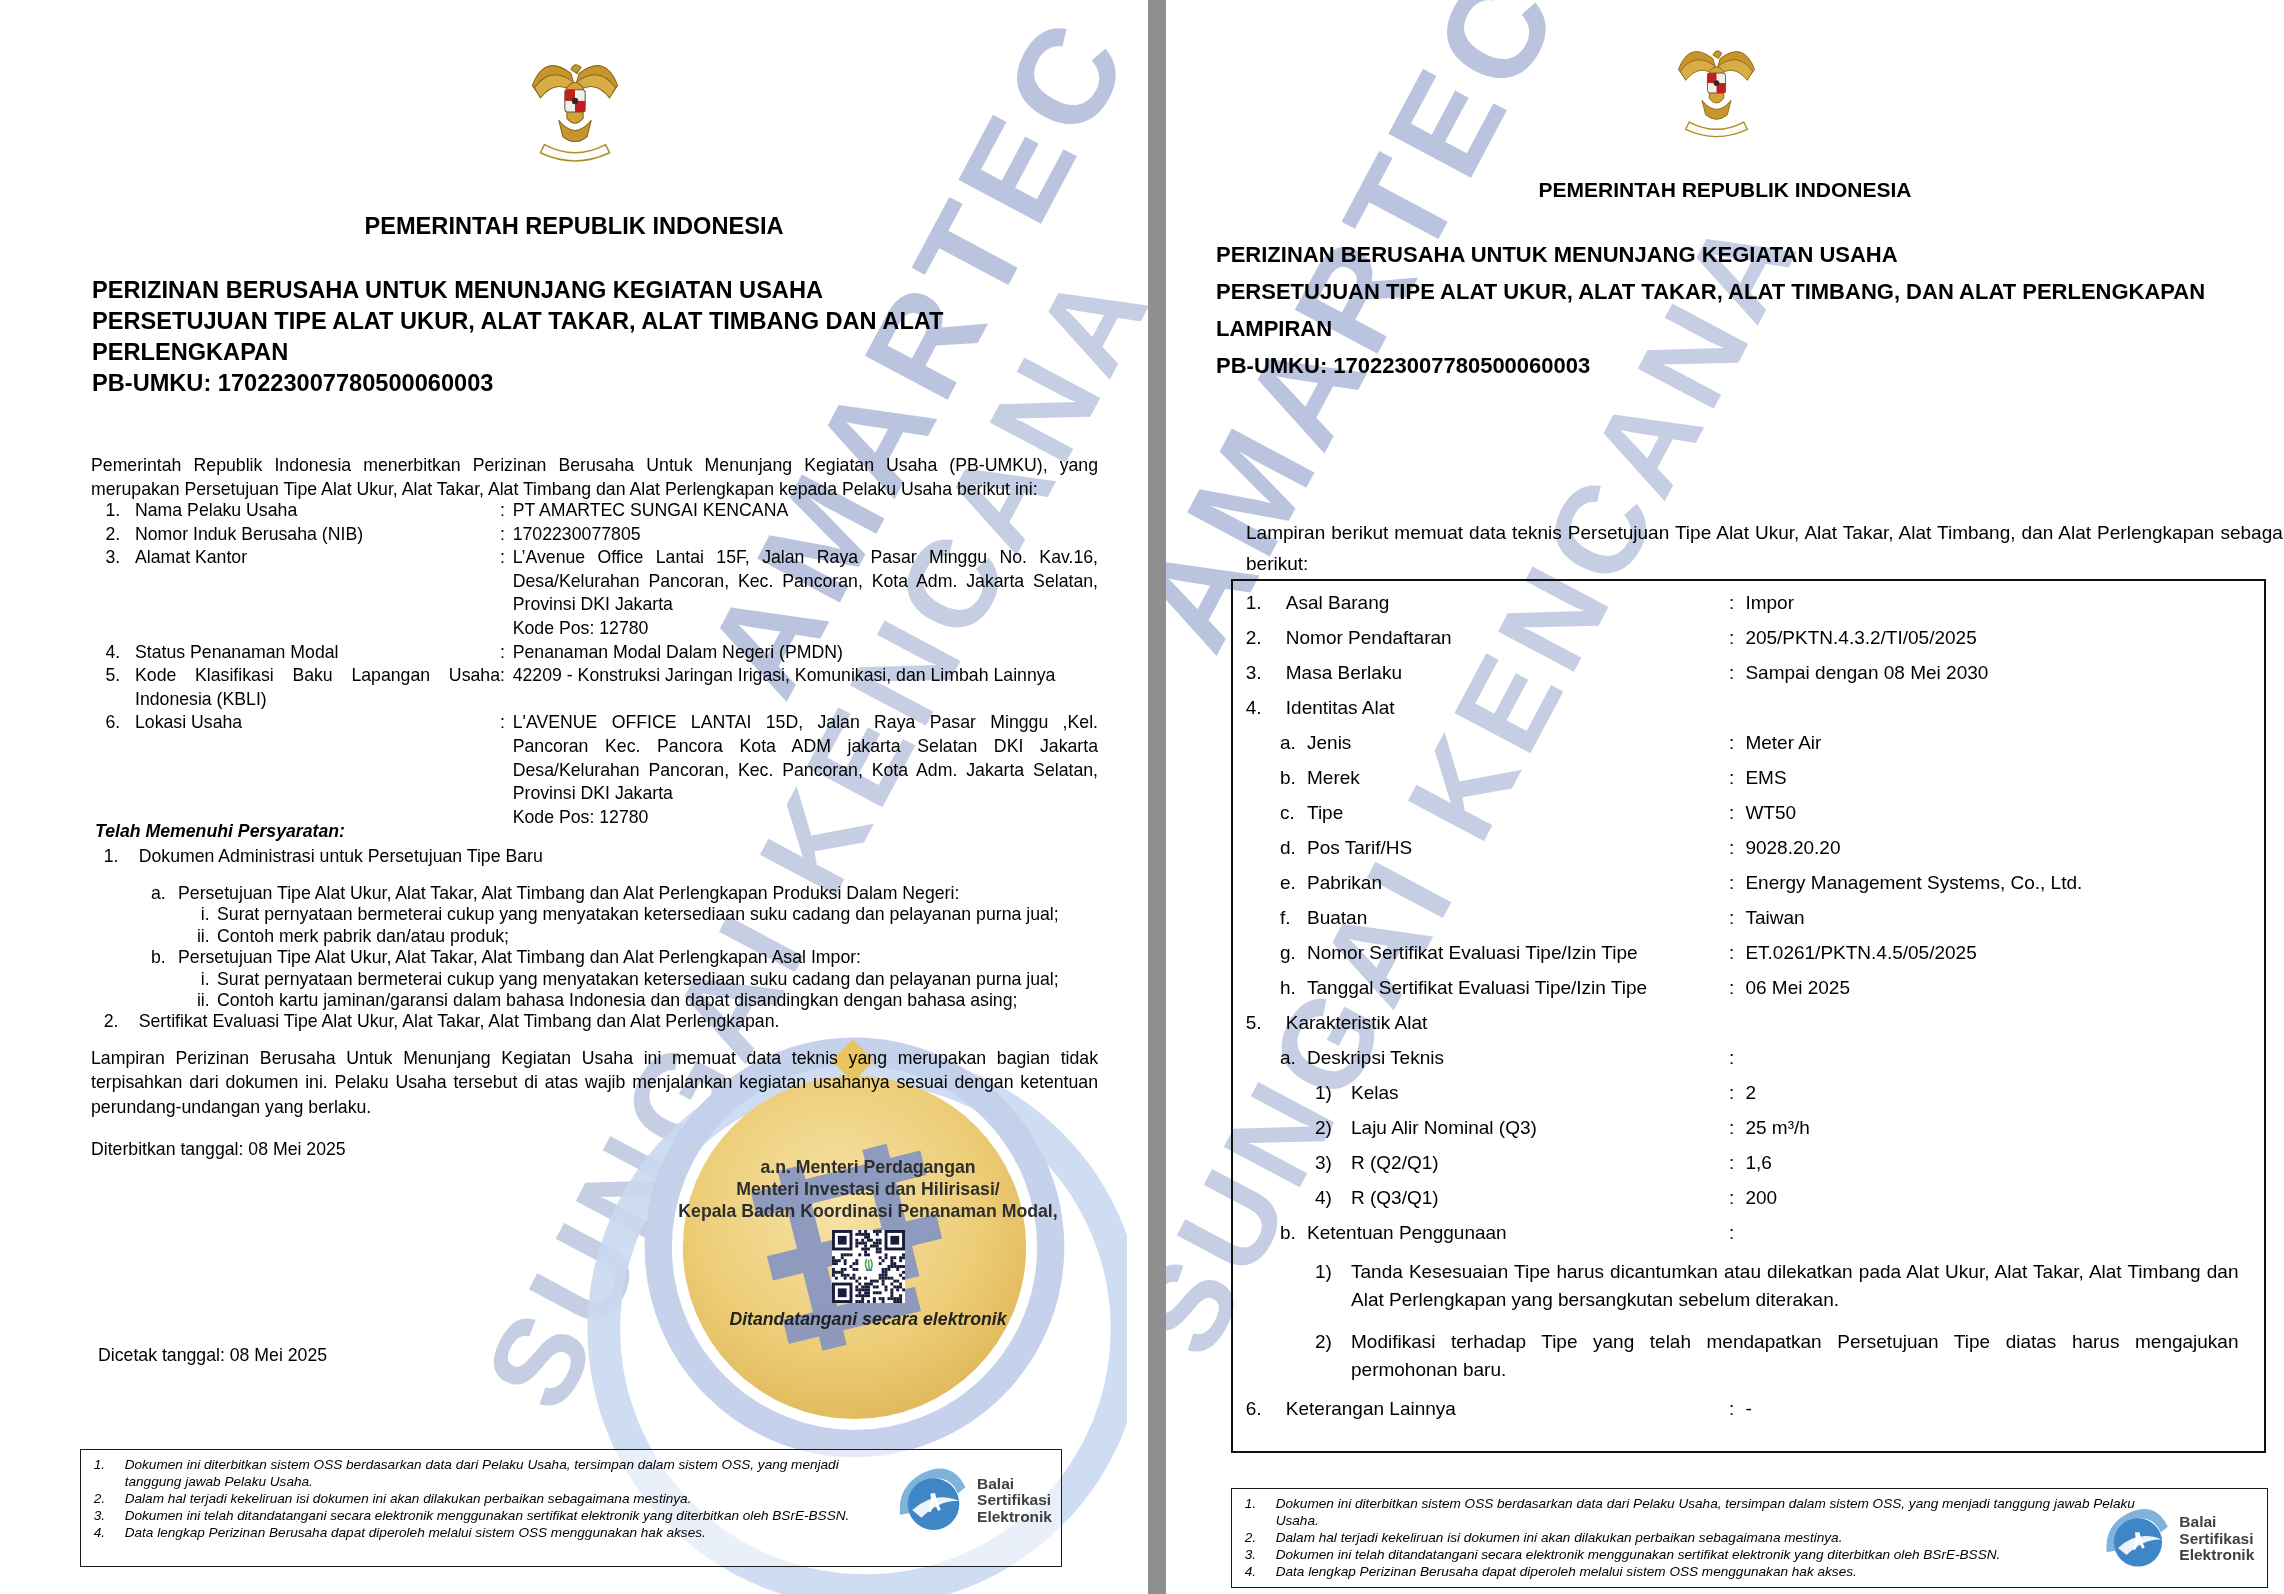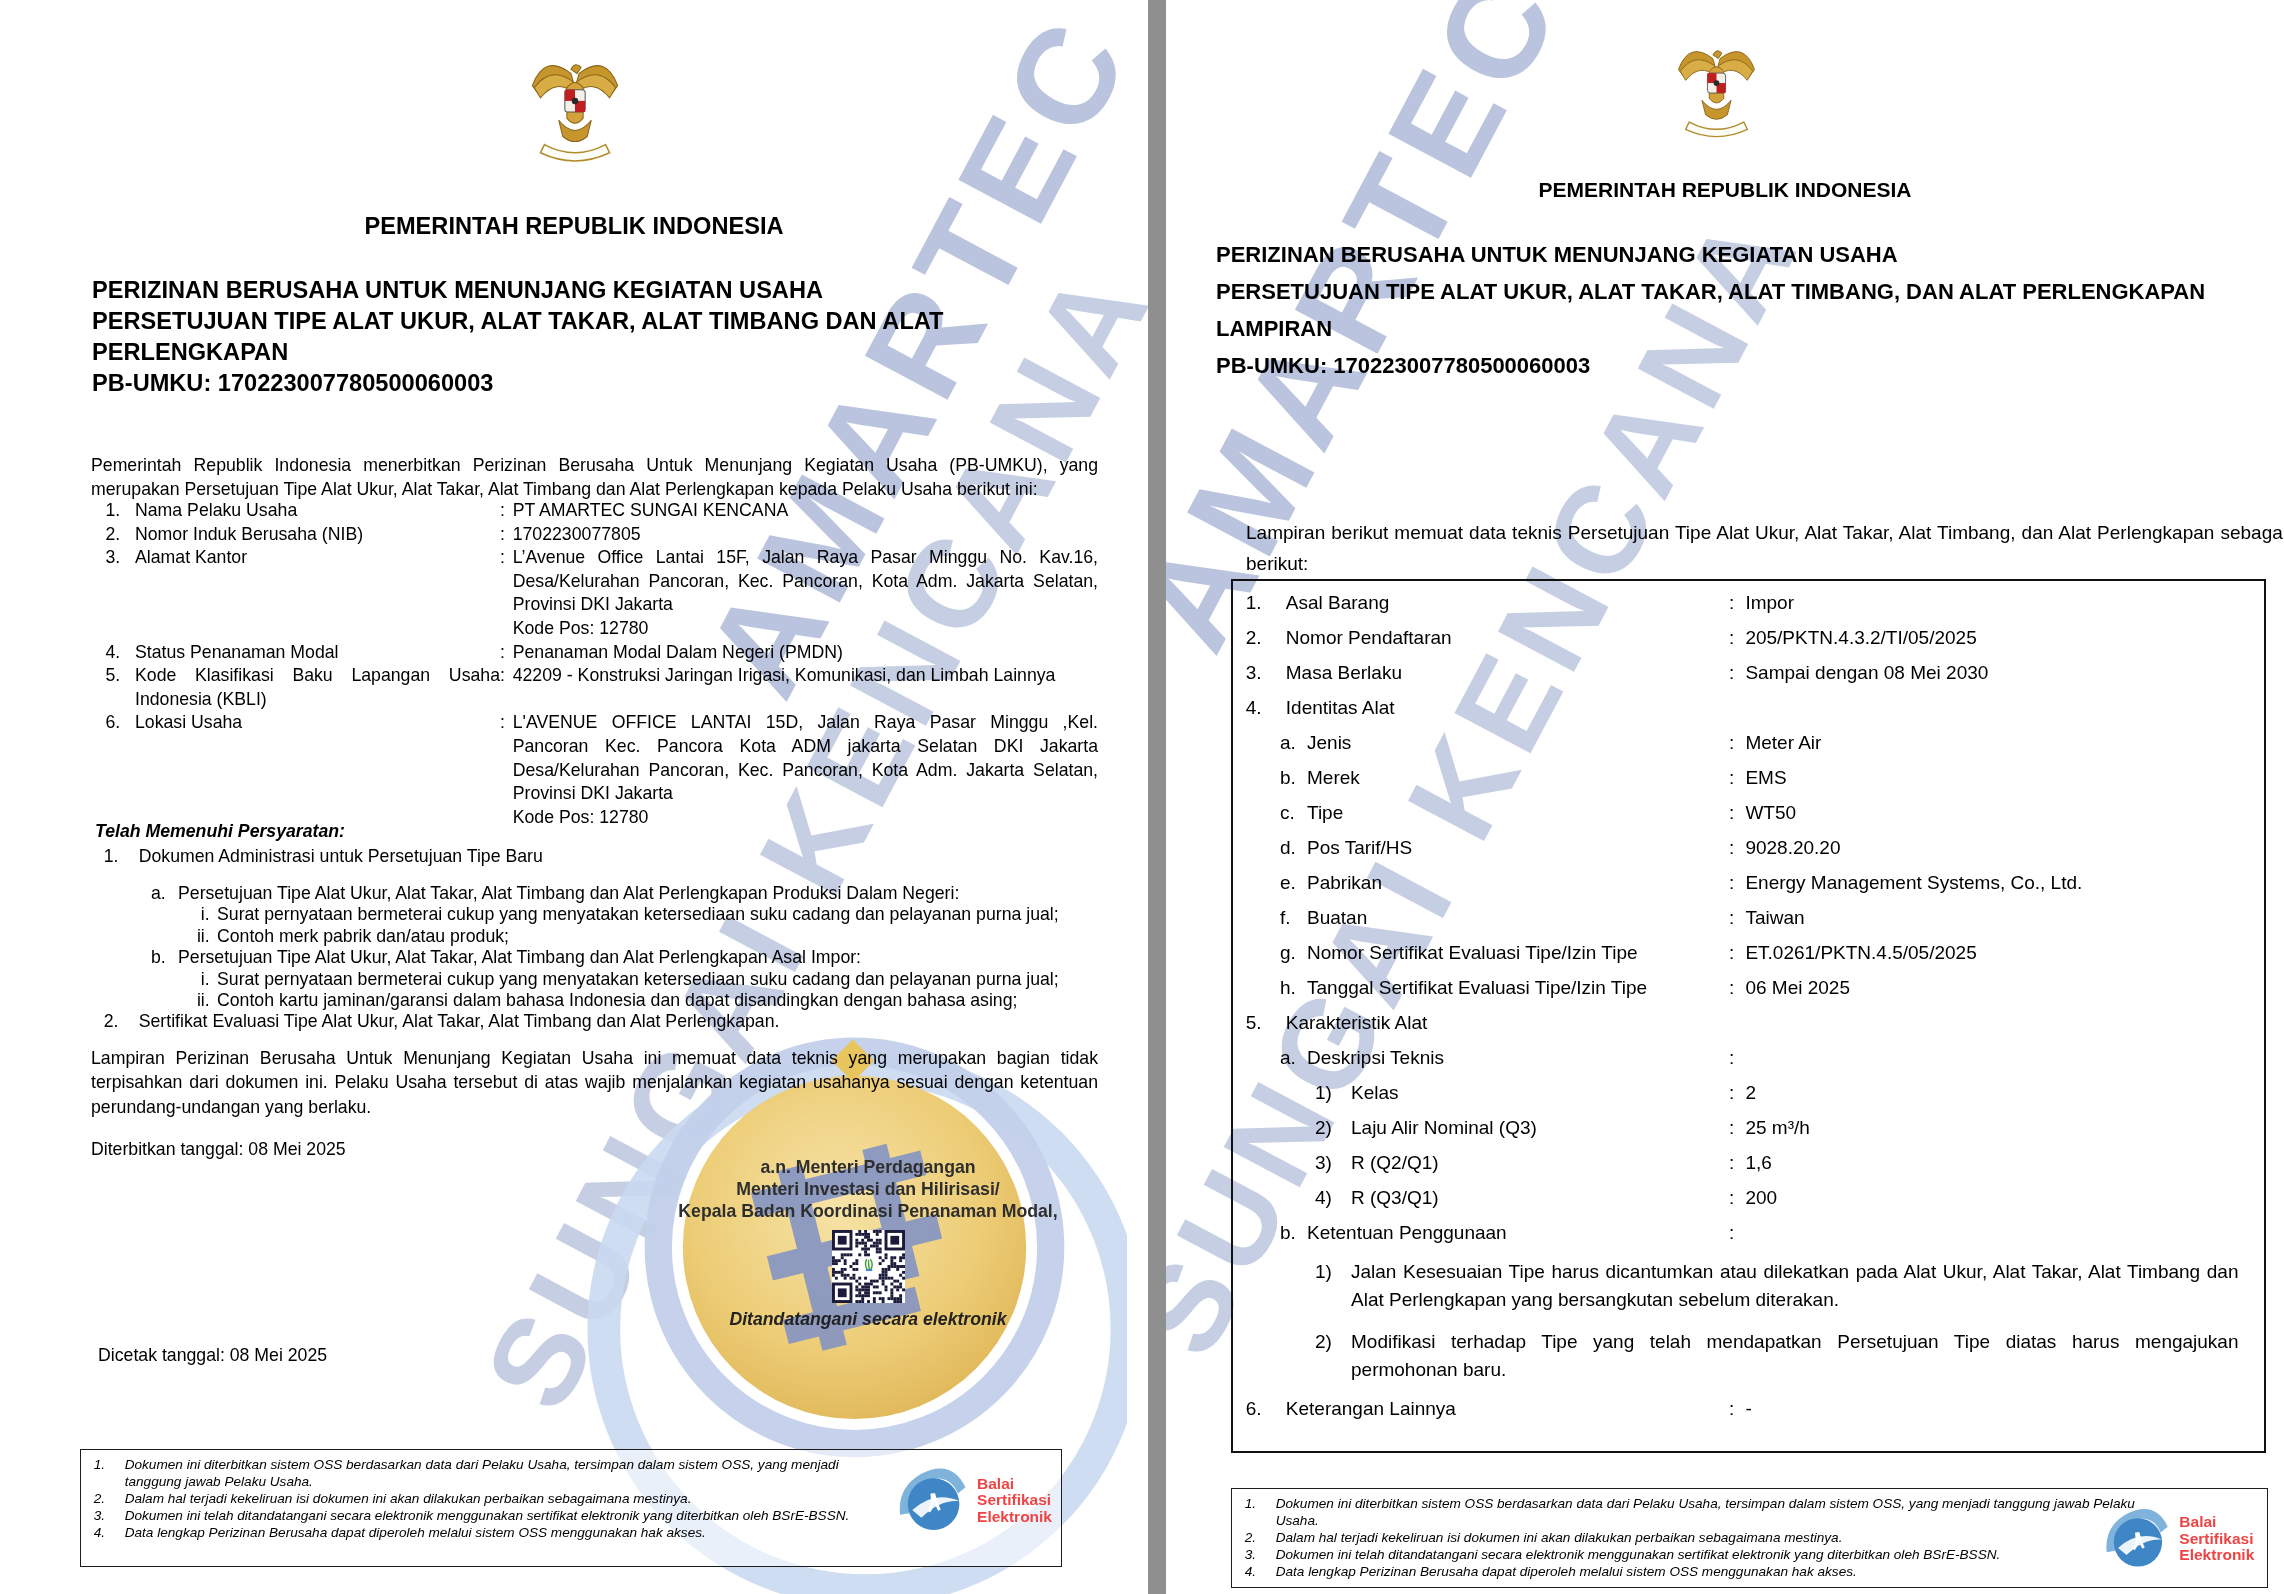--- a/index.html
+++ b/index.html
@@ -59,21 +59,21 @@
   .footbox{position:absolute;border:1.8px solid #1c1c1c;background:rgba(255,255,255,0.55);z-index:6;}
   #footL{left:80px;top:1449px;width:980px;height:116px;}
   #footR{left:65px;top:1488px;width:1035px;height:98px;}
   .notes{position:absolute;left:12.7px;top:6.4px;font-style:italic;font-size:13.6px;line-height:17px;}
   #footL .notes{width:800px;}
   #footR .notes{width:936px;}
   .nrow{display:grid;grid-template-columns:31px 1fr;}
   .bselogo{position:absolute;display:flex;align-items:center;gap:7.3px;}
   #footL .bselogo{right:9px;top:12.7px;}
   #footR .bselogo{right:12.7px;top:14.5px;}
-  .bsetext{font-weight:bold;color:#ef4444;font-size:15.5px;line-height:16.4px;}
+  .bsetext{font-weight:bold;color:#404040;font-size:15.5px;line-height:16.4px;}
 
   
   #tableR{position:absolute;left:65px;top:579px;width:1035px;height:874px;border:2.7px solid #111;
           box-sizing:border-box;padding:11.8px 11px 0 11px;font-size:19px;z-index:5;}
   .trow{display:grid;grid-template-columns:485px 16.4px 1fr;line-height:20px;margin-bottom:15px;}
   .tlabel{display:grid;}
   .tlabel.i0{grid-template-columns:40px 1fr;padding-left:1.8px;}
   .tlabel.i1{grid-template-columns:27px 1fr;padding-left:36px;}
   .tlabel.i2{grid-template-columns:36px 1fr;padding-left:71px;}
   .twide{display:grid;grid-template-columns:36px 1fr;padding-left:71px;line-height:28px;
@@ -652,21 +652,21 @@
         <div class="trow">
           <div class="tlabel i1">
             <span class="num">b.</span>
             <span>Ketentuan Penggunaan</span>
           </div>
           <span class="colon">:</span>
           <span class="tval"></span>
         </div>
         <div class="twide">
           <span class="num">1)</span>
-          <span>Jalan Kesesuaian Tipe harus dicantumkan atau dilekatkan pada Alat Ukur, Alat Takar, Alat Timbang dan Alat Perlengkapan yang bersangkutan sebelum diterakan.</span>
+          <span>Tanda Kesesuaian Tipe harus dicantumkan atau dilekatkan pada Alat Ukur, Alat Takar, Alat Timbang dan Alat Perlengkapan yang bersangkutan sebelum diterakan.</span>
         </div>
         <div class="twide">
           <span class="num">2)</span>
           <span>Modifikasi terhadap Tipe yang telah mendapatkan Persetujuan Tipe diatas harus mengajukan permohonan baru.</span>
         </div>
         <div class="trow">
           <div class="tlabel i0">
             <span class="num">6.</span>
             <span>Keterangan Lainnya</span>
           </div>

